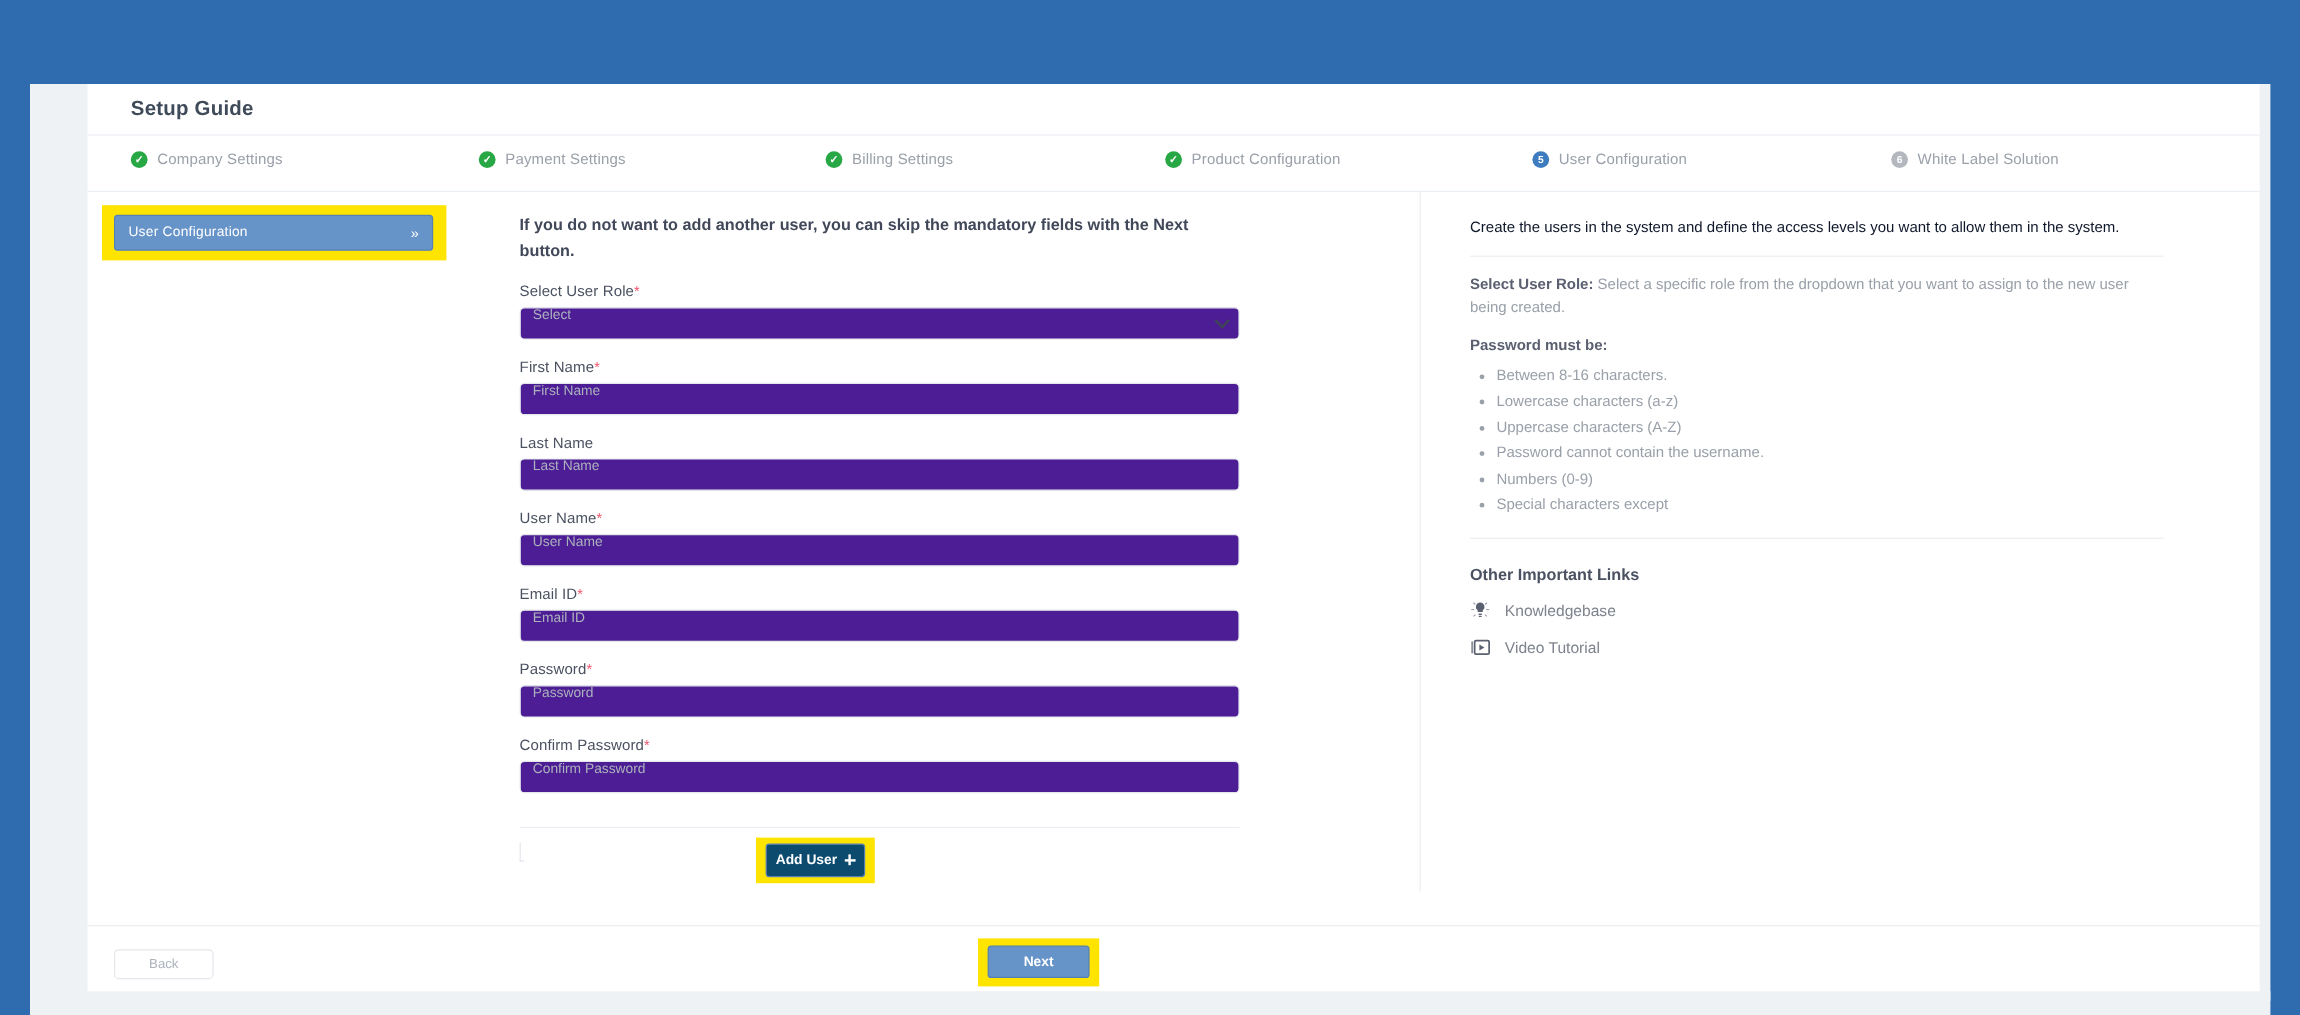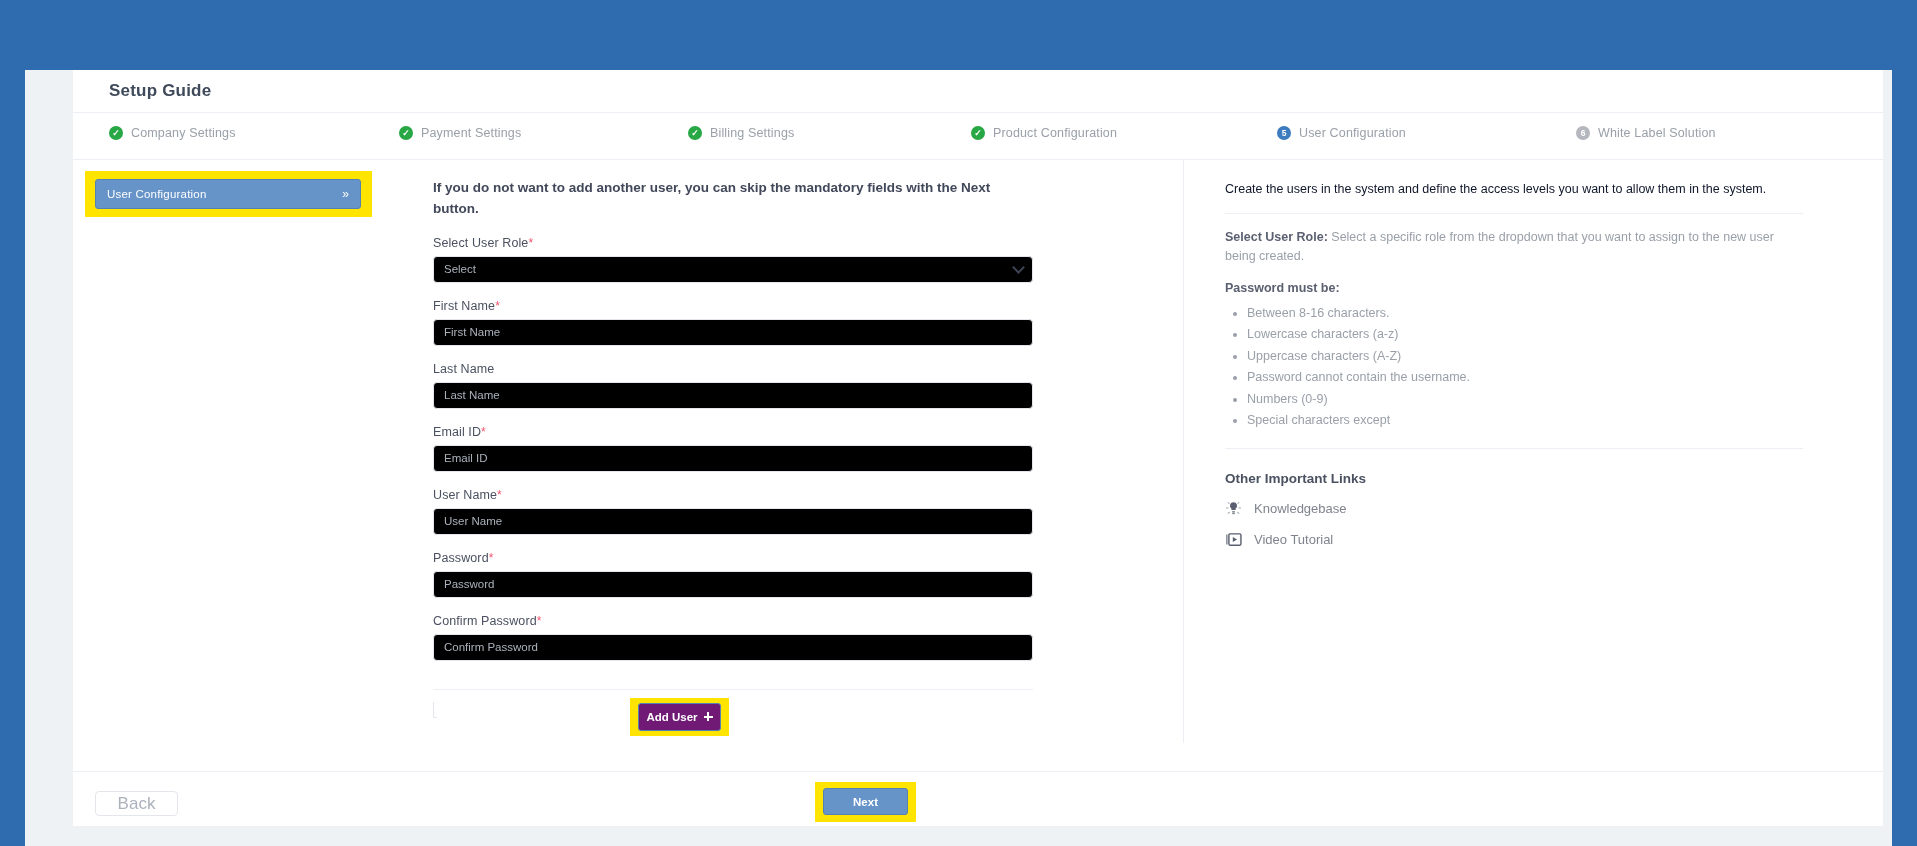--- a/index.html
+++ b/index.html
@@ -116,22 +116,22 @@
   .field { margin-top: 16px; }
   .field-label {
     font-size: 12.5px; color: #4A5160; margin-bottom: 6px;
     letter-spacing: .1px;
   }
   .req { color: #F1556C; font-size: 12px; }
   .control {
     width: 600px; height: 27px;
     border: 1px solid #E3E7EC;
     border-radius: 4px;
-    background: #000000;
-    display: flex; align-items: center;
+    background: #4c1d95;
+    display: flex; align-items: flex-start;
     padding: 0 10px;
     font-size: 11.5px; color: #ACB2BC;
     position: relative;
   }
   .control.select { cursor: pointer; }
   .select-caret {
     position: absolute; right: 9px; top: 6px;
     width: 9px; height: 9px;
     border-right: 2px solid #3E4555;
     border-bottom: 2px solid #3E4555;
@@ -157,21 +157,21 @@
   .add-highlight {
     position: absolute;
     left: 197px; top: 8px;
     width: 99px; height: 38px;
     background: #FFE400;
   }
   .add-btn {
     position: absolute;
     left: 205px; top: 13px;
     width: 83px; height: 28px;
-    background: #701a75;
+    background: #0c4a6e;
     border: 1px solid #5480B6;
     border-radius: 3px;
     display: flex; align-items: center; justify-content: center;
     gap: 6px;
     cursor: pointer;
   }
   .add-btn-label {
     font-size: 11.5px; font-weight: bold; color: #FFFFFF;
   }
   .plus-icon {
@@ -232,21 +232,21 @@
     border-top: 1px solid #ECEFF3;
   }
   .back-btn {
     position: absolute; left: 22px; top: 19px;
     width: 83px; height: 25px;
     border: 1px solid #E3E7EC; border-radius: 4px;
     background: #FFFFFF;
     display: flex; align-items: center; justify-content: center;
     cursor: pointer;
   }
-  .back-btn-label { font-size: 17px; color: #ACB2BC; }
+  .back-btn-label { font-size: 11px; color: #ACB2BC; }
   .next-highlight {
     position: absolute; left: 742px; top: 10px;
     width: 101px; height: 40px;
     background: #FFE400;
   }
   .next-btn {
     position: absolute; left: 750px; top: 16px;
     width: 85px; height: 27px;
     background: #6693C8;
     border: 1px solid #5480B6;
@@ -330,33 +330,33 @@
           <div class="field-label">
             <span>Last Name</span>
           </div>
           <div class="control">
             <span>Last Name</span>
           </div>
         </div>
 
         <div class="field">
           <div class="field-label">
+            <span>User Name</span><span class="req">*</span>
+          </div>
+          <div class="control">
+            <span>User Name</span>
+          </div>
+        </div>
+
+        <div class="field">
+          <div class="field-label">
             <span>Email ID</span><span class="req">*</span>
           </div>
           <div class="control">
             <span>Email ID</span>
-          </div>
-        </div>
-
-        <div class="field">
-          <div class="field-label">
-            <span>User Name</span><span class="req">*</span>
-          </div>
-          <div class="control">
-            <span>User Name</span>
           </div>
         </div>
 
         <div class="field">
           <div class="field-label">
             <span>Password</span><span class="req">*</span>
           </div>
           <div class="control">
             <span>Password</span>
           </div>

